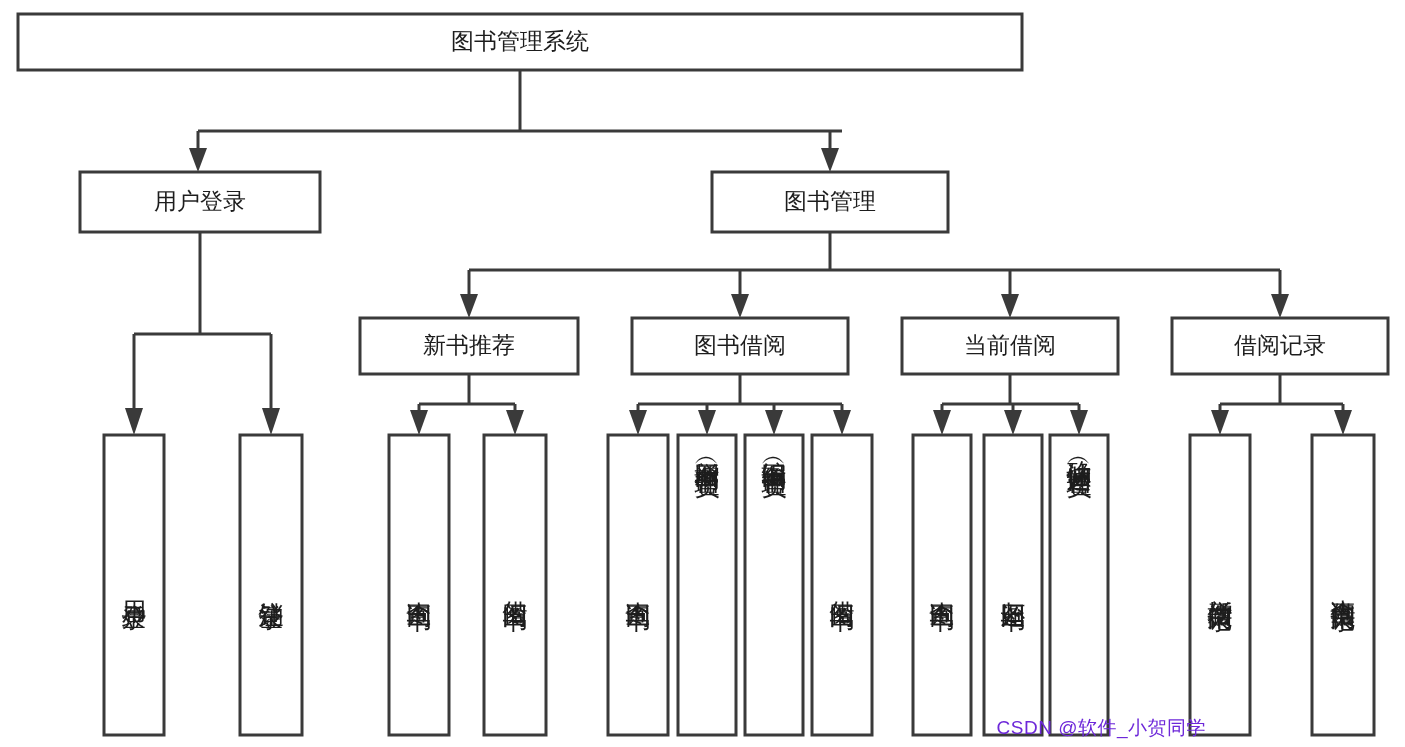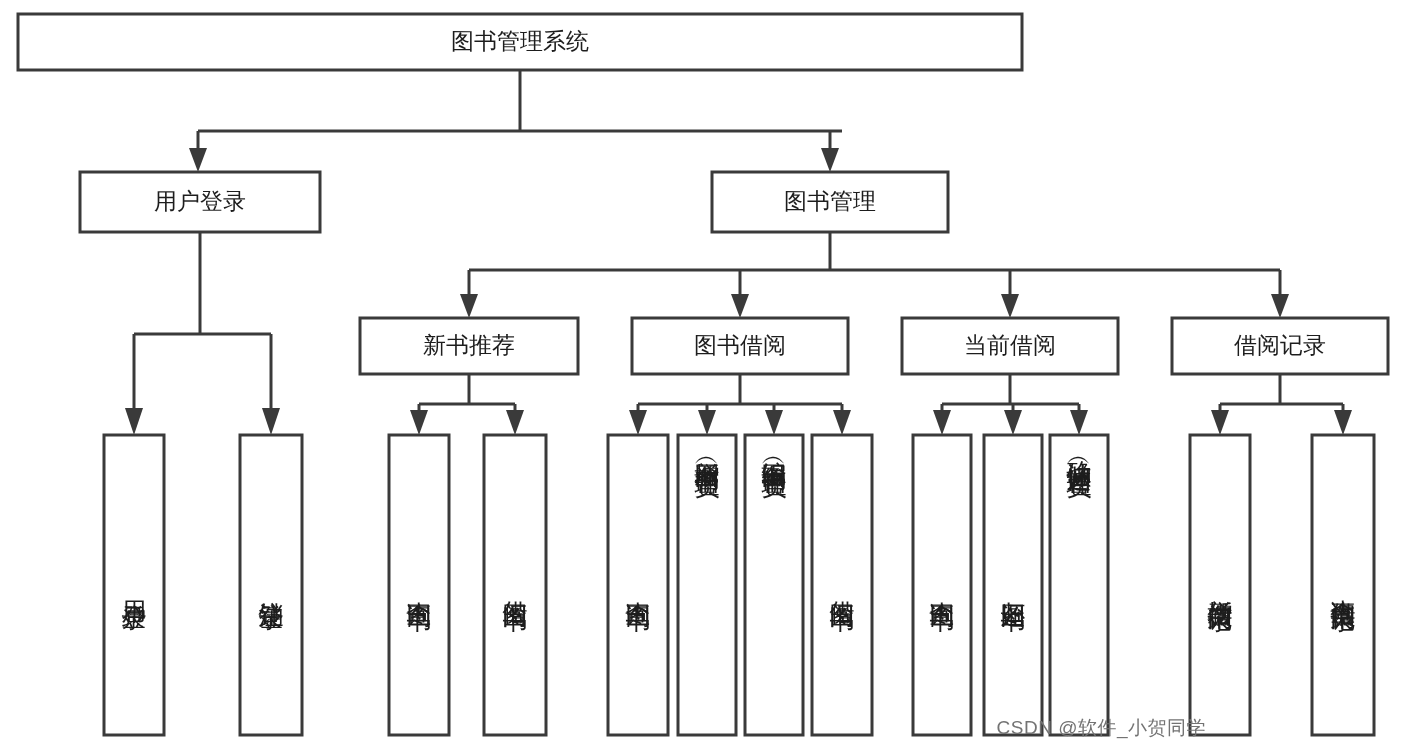--- a/index.html
+++ b/index.html
@@ -63,21 +63,21 @@
     letter-spacing: 2px;
     color: #1d1d1d;
     white-space: nowrap;
   }
   .watermark {
     position: absolute;
     right: 8px;
     bottom: 6px;
     font-family: "Liberation Sans", "DejaVu Sans", sans-serif;
     font-size: 19px;
-    color: #737373;
+    color: #6d28d9;
     letter-spacing: 0.5px;
     white-space: nowrap;
   }
 </style>
 </head>
 <body>
 
 <div id="diagram-root">
 
   <svg class="diagram-svg" viewBox="0 0 1405 747">

